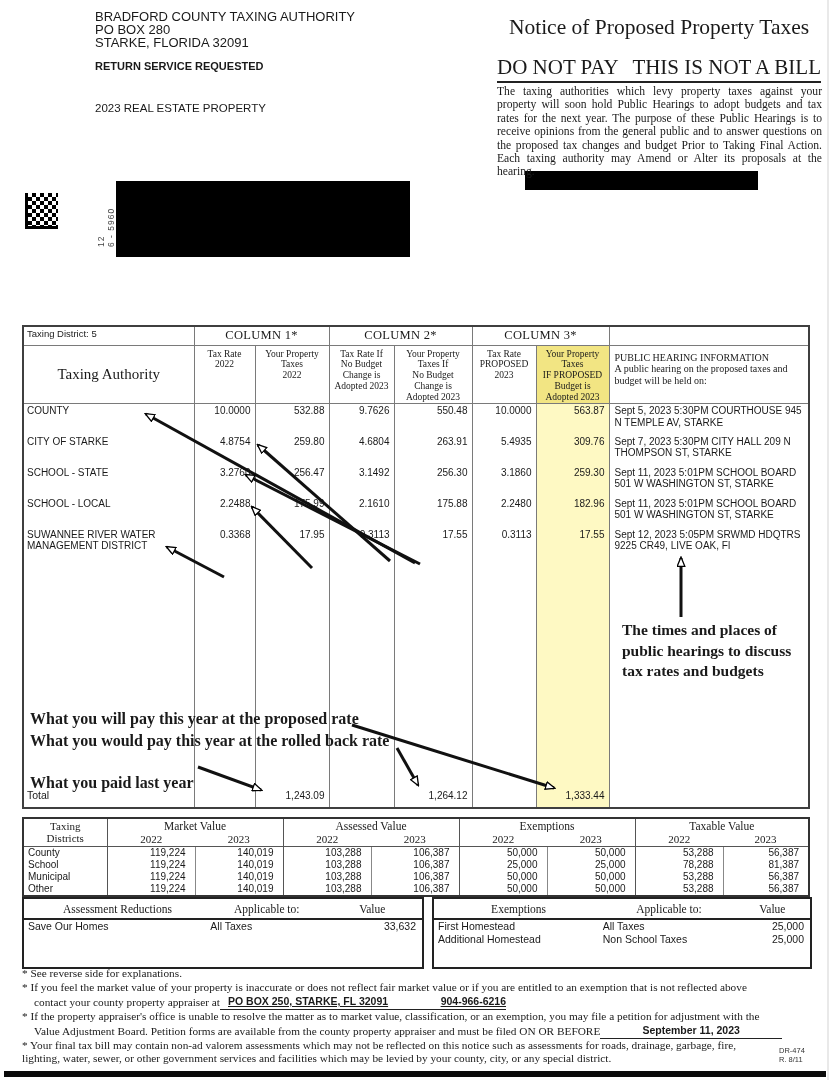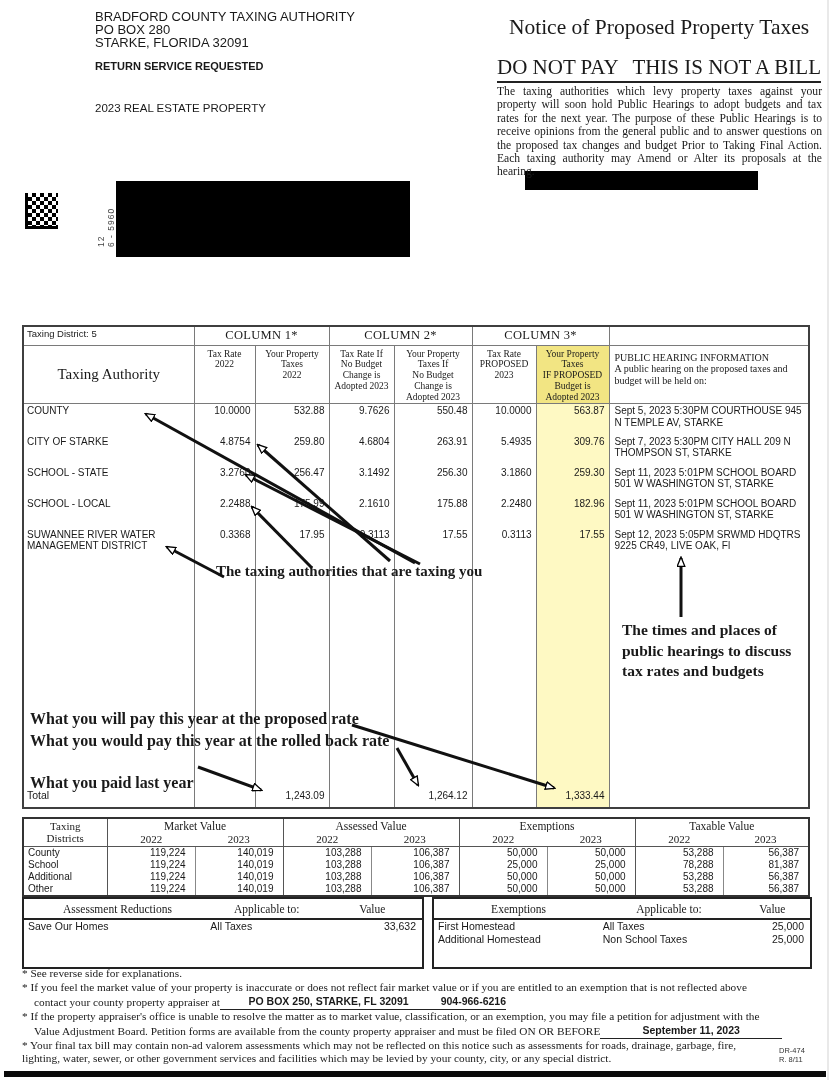--- a/index.html
+++ b/index.html
@@ -75,21 +75,21 @@
   .lt{left:22px;top:897px;width:398px;height:68px;}
   .rt{left:432px;top:897px;width:376px;height:68px;}
   .lt .c1{width:47%;} .lt .c2{width:28%;} .lt .c3{width:25%;}
   .rt .c1{width:45%;} .rt .c2{width:35%;} .rt .c3{width:20%;}
   .cname{padding-left:4px;} .cval{text-align:right;padding-right:6px;}
 
   
   .foot{left:22px;top:967px;width:788px;font-size:11.3px;line-height:13.9px;}
   .findent{display:flex;align-items:flex-end;padding-left:12px;}
   .ul-seg{border-bottom:1px solid #222;display:flex;align-items:flex-end;}
-  .addr-seg{width:278px;padding-left:8px;justify-content:flex-end;gap:32px;}
+  .addr-seg{width:278px;padding-left:8px;justify-content:space-between;gap:32px;text-decoration:underline;}
   .date-seg{flex:1;margin-right:28px;justify-content:center;}
   .boldsans{font-family:"Liberation Sans",sans-serif;font-weight:bold;font-size:10.5px;}
   .formcode{left:779px;top:1047px;font-size:7.5px;line-height:8.5px;color:#333;}
   .botbar{left:4px;top:1071px;width:822px;height:6px;background:#0a0a0a;}
   .edge{left:827px;top:0;width:2px;height:1080px;background:#e9e9e9;}
 </style>
 </head>
 <body>
 
 <div class="page">
@@ -231,21 +231,20 @@
       <td class="num">1,243.09</td>
       <td></td>
       <td class="num">1,264.12</td>
       <td></td>
       <td class="num yel">1,333.44</td>
       <td></td>
     </tr>
   </tbody>
     </table>
 
-  <div class="abs ann ann-auth">The taxing authorities that are taxing you</div>
   <div class="abs ann ann-hear">The times and places of public hearings to discuss tax rates and budgets</div>
   <div class="abs ann ann-pay" style="top:710px">What you will pay this year at the proposed rate</div>
   <div class="abs ann ann-pay" style="top:732px">What you would pay this year at the rolled back rate</div>
   <div class="abs ann ann-pay" style="top:774px">What you paid last year</div>
 
   <svg class="abs arrows" width="830" height="1080" viewBox="0 0 830 1080">
     <defs>
       <marker id="ah" markerWidth="11" markerHeight="9" refX="9" refY="4.5" orient="auto" markerUnits="userSpaceOnUse">
         <path d="M0.7,0.7 L10,4.5 L0.7,8.3 Z" fill="#ffffff" stroke="#000" stroke-width="1.3"></path>
       </marker>
@@ -310,21 +309,21 @@
       <td class="vnum vg">119,224</td>
       <td class="vnum vy">140,019</td>
       <td class="vnum vg">103,288</td>
       <td class="vnum vy">106,387</td>
       <td class="vnum vg">25,000</td>
       <td class="vnum vy">25,000</td>
       <td class="vnum vg">78,288</td>
       <td class="vnum vy">81,387</td>
     </tr>
     <tr style="height:12px">
-      <td class="vname">Additional</td>
+      <td class="vname">Municipal</td>
       <td class="vnum vg">119,224</td>
       <td class="vnum vy">140,019</td>
       <td class="vnum vg">103,288</td>
       <td class="vnum vy">106,387</td>
       <td class="vnum vg">50,000</td>
       <td class="vnum vy">50,000</td>
       <td class="vnum vg">53,288</td>
       <td class="vnum vy">56,387</td>
     </tr>
     <tr style="height:12px">

